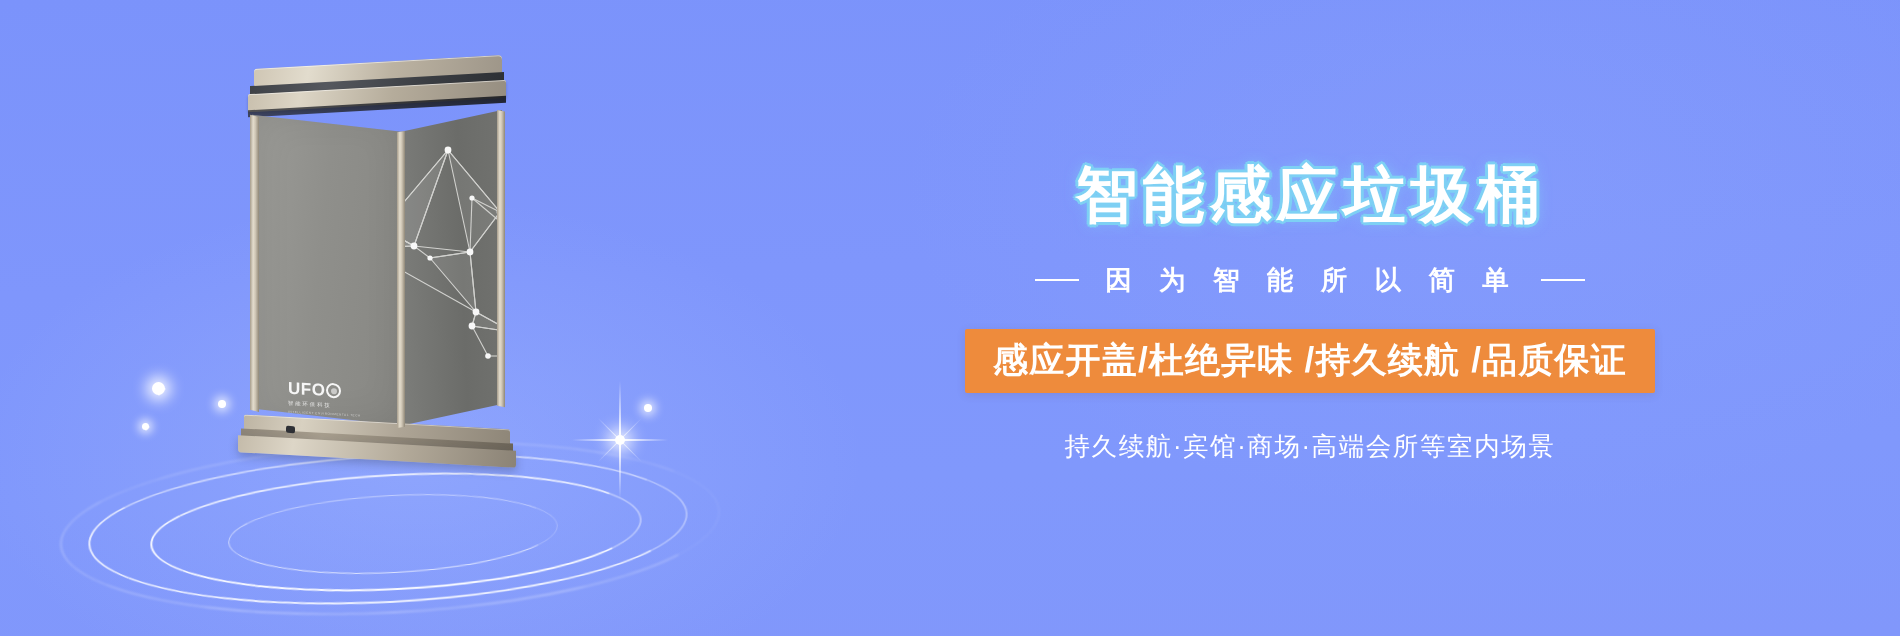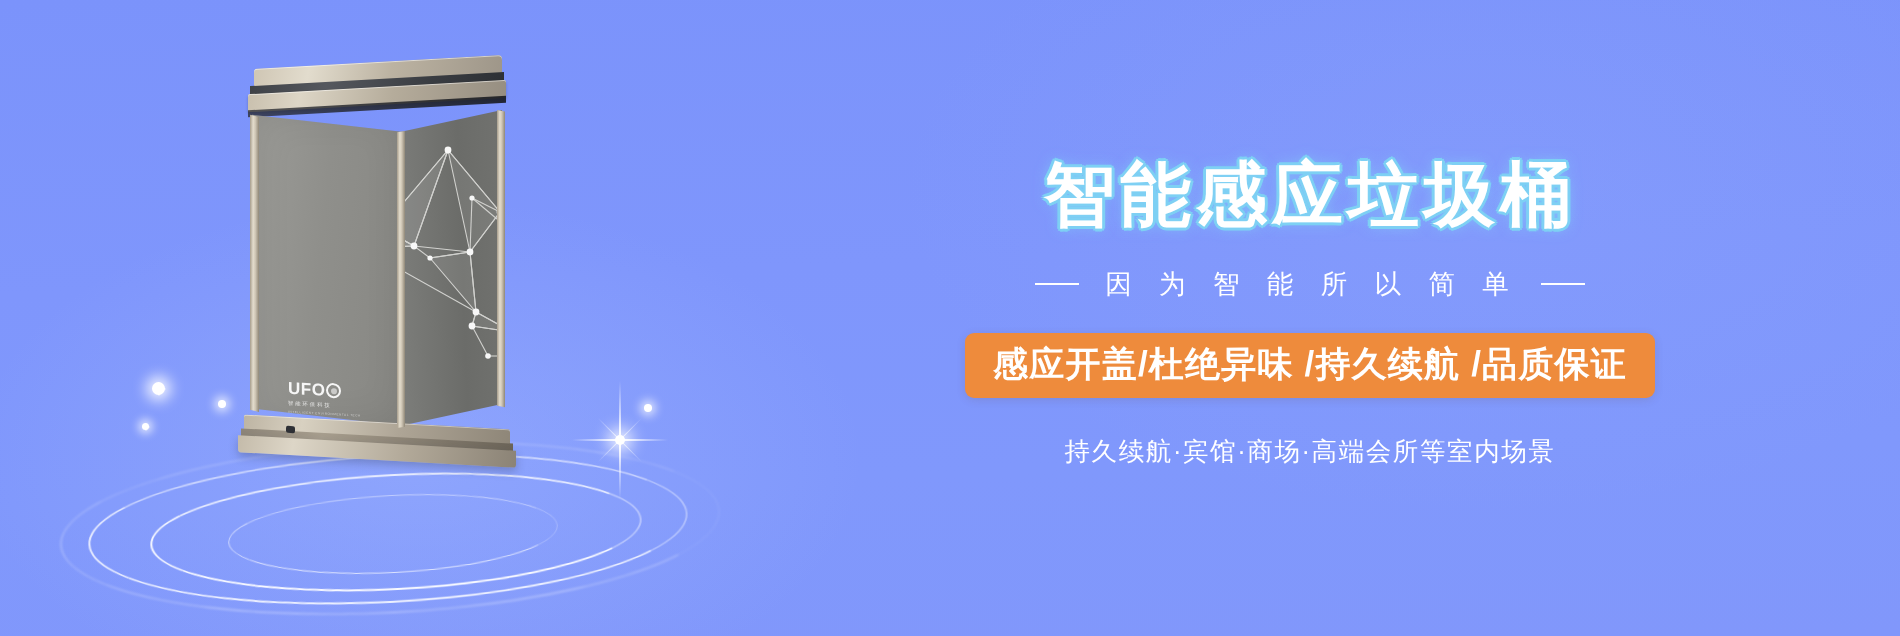--- a/index.html
+++ b/index.html
@@ -191,51 +191,51 @@
   .copy {
     position:absolute;
     left:720px; top:0;
     width:1180px; height:636px;
     display:flex; flex-direction:column;
     align-items:center; justify-content:center;
     padding-bottom:8px;
   }
   .headline {
     font-family:"Liberation Sans","DejaVu Sans",sans-serif;
-    font-size:71px; font-weight:700;
+    font-size:62px; font-weight:700;
     letter-spacing:5px;
     color:#ffffff;
     line-height:1;
     text-shadow:
       0 0 1px #8fd7f5, 0 0 3px #7fd0f3,
       3px 0 0 #7ed0f4, -3px 0 0 #7ed0f4, 0 3px 0 #7ed0f4, 0 -3px 0 #7ed0f4,
       2px 2px 0 #7ed0f4, -2px 2px 0 #7ed0f4, 2px -2px 0 #7ed0f4, -2px -2px 0 #7ed0f4,
       0 0 14px rgba(130,215,250,.75);
     margin-bottom:36px;
   }
   .subline {
     display:flex; align-items:center; gap:22px;
     color:#ffffff;
-    font-size:26.5px; letter-spacing:10px; font-weight:400;
+    font-size:26.5px; letter-spacing:10px; font-weight:700;
     margin-bottom:31px;
     white-space:nowrap;
   }
   .subline .dash {
     display:inline-block; width:44px; height:2px;
     background:#ffffff; letter-spacing:0; flex:none;
   }
   .subline .sub-text { padding-left:4px; }
 
   .feature-bar {
     background:#ee8b3c;
     color:#ffffff;
     font-size:35px; font-weight:700;
     letter-spacing:1.2px;
     padding:11px 28px 14px;
-    border-radius:9px;
+    border-radius:2px;
     line-height:1.12;
     white-space:nowrap;
     margin-bottom:36px;
     box-shadow:0 2px 10px rgba(90,50,10,.12);
   }
   .scene-line {
     color:#ffffff;
     font-size:25.5px;
     letter-spacing:1.6px;
     font-weight:400;

